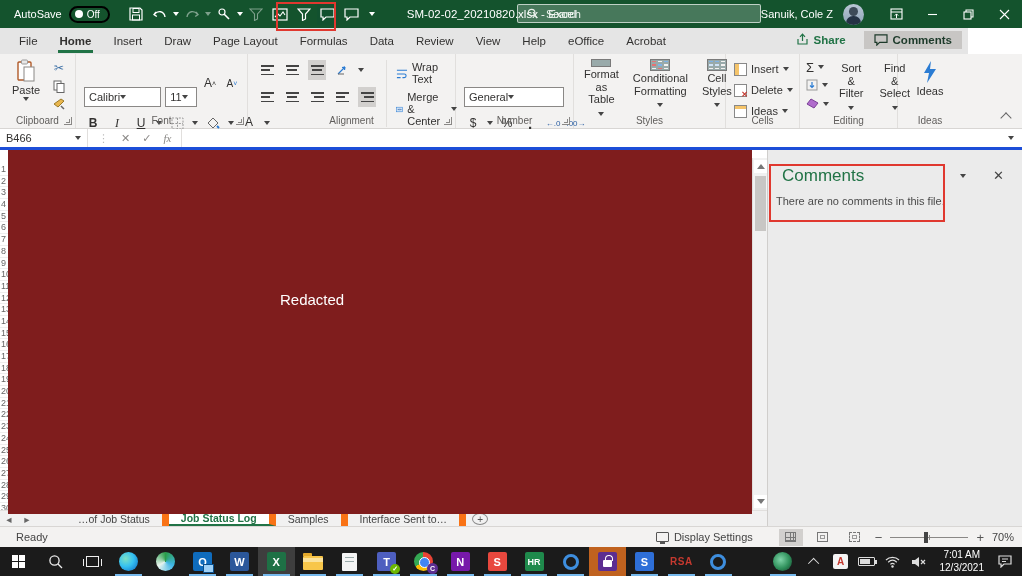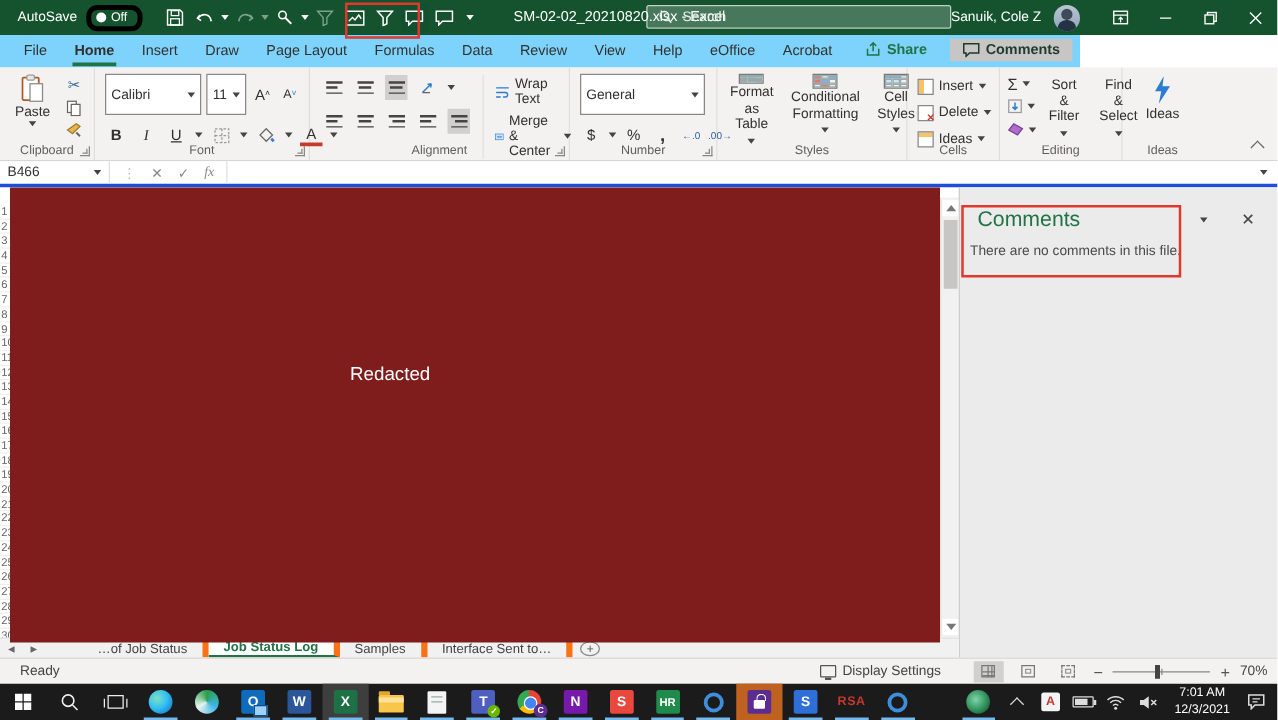--- a/index.html
+++ b/index.html
@@ -3,57 +3,57 @@
 <meta charset="utf-8">
 <style>
   * { margin:0; padding:0; box-sizing:border-box; }
   html,body { width:1022px; height:576px; overflow:hidden; }
   body { font-family:"Liberation Sans", sans-serif; position:relative; background:#fff; font-size:11px; color:#323130; }
 
   
   .titlebar { position:absolute; top:0; left:0; width:1022px; height:28px; background:#14532d; display:flex; align-items:center; color:#fff;gap:20px; }
   .tb-left { display:flex; align-items:center; gap:7px; padding-left:14px; }
   .autosave-lbl { font-size:11px; }
-  .pill { display:flex; align-items:center; gap:4px; border:4px solid #000000; border-radius:9px; padding:1px 8px 1px 4px; font-size:10px; }
+  .pill { display:flex; align-items:center; gap:4px; border:2px solid #000000; border-radius:9px; padding:1px 8px 1px 4px; font-size:10px; }
   .pill .dot { width:8px; height:8px; border-radius:50%; background:#fff; }
   .qat { display:flex; align-items:center; gap:2px; margin-left:8px; }
   .qat-btn { width:22px; height:22px; display:flex; align-items:center; justify-content:center; position:relative; }
   .qat-btn svg { display:block; }
   .dim { opacity:.45; }
   .car { width:0; height:0; border-left:3px solid transparent; border-right:3px solid transparent; border-top:4px solid #fff; display:inline-block; }
   .car.dark { border-top-color:#444; }
   .qat-sel { background:#12512F; }
   .tb-title { margin-left:12px; font-size:11.5px; white-space:nowrap; }
   .tb-search { position:absolute; left:517px; top:4px; width:244px; height:19px; background:rgba(255,255,255,.22); border:1px solid rgba(255,255,255,.65); border-radius:2px; display:flex; align-items:center; gap:8px; padding-left:9px; color:#eaf2ec; font-size:11px; }
   .tb-right { position:absolute; right:0; top:0; height:28px; display:flex; align-items:center; }
   .tb-user { font-size:11px; margin-right:10px; }
   .avatar { width:21px; height:21px; border-radius:50%; background:linear-gradient(180deg,#b9c6d4 0%,#8ea3b8 100%); position:relative; overflow:hidden; margin-right:14px; }
   .avatar::before { content:""; position:absolute; left:6px; top:3px; width:9px; height:9px; border-radius:50%; background:#3d4a58; }
   .avatar::after { content:""; position:absolute; left:3px; top:12px; width:15px; height:10px; border-radius:7px 7px 0 0; background:#243244; }
   .winbtn { width:36px; height:28px; display:flex; align-items:center; justify-content:center; }
 
   
-  .tabrow { position:absolute; top:28px; left:0; width:864px; height:26px; background:#7dd3fc; display:flex; align-items:center; }
+  .tabrow { position:absolute; top:28px; left:0; width:968px; height:26px; background:#e5e5e5; display:flex; align-items:center; }
   .rtabs { display:flex; align-items:center; padding-left:8px; }
   .rtab { padding:5px 11px 6px 11px; font-size:11.5px; color:#323130; position:relative; white-space:nowrap; }
   .rtab.active { font-weight:bold; }
   .rtab.active::after { content:""; position:absolute; left:9px; right:9px; bottom:0; height:3px; background:#217346; }
   .tab-actions { position:absolute; right:6px; top:2px; display:flex; align-items:center; gap:10px; }
   .share-btn { display:flex; align-items:center; gap:5px; color:#217346; font-weight:bold; font-size:11.5px; padding:3px 8px; }
   .comments-btn { display:flex; align-items:center; gap:5px; background:#C8C6C4; color:#1d3a2a; font-weight:bold; font-size:11.5px; padding:3px 10px; }
 
   
   .ribbon { position:absolute; top:54px; left:0; width:1022px; height:75px; background:#F3F2F1; border-bottom:1px solid #D8D6D4; display:flex; }
   .rgroup { position:relative; height:100%; border-right:1px solid #E1DFDD; }
   .rg-label { position:absolute; bottom:2px; left:0; right:0; text-align:center; font-size:10px; color:#605E5C; }
   .launcher { position:absolute; right:3px; bottom:3px; width:8px; height:8px; border-right:1.5px solid #8a8886; border-bottom:1.5px solid #8a8886; }
   .launcher::before { content:""; position:absolute; right:1px; bottom:1px; width:3px; height:3px; border-right:1.5px solid #8a8886; border-bottom:1.5px solid #8a8886; }
   .rg-body { display:flex; height:58px; padding-top:3px; }
   .bigbtn { display:flex; flex-direction:column; align-items:center; justify-content:flex-start; padding:2px 6px; font-size:11px; gap:1px; }
-  .combo { background:#fff; border:1px solid #8A8886; height:33px; display:flex; align-items:center; justify-content:space-between; padding:0 4px; font-size:11px; }
+  .combo { background:#fff; border:1px solid #8A8886; height:20px; display:flex; align-items:center; justify-content:flex-start; padding:0 4px; font-size:11px;margin-top:28px; }
   .smbtn { height:20px; min-width:18px; display:flex; align-items:center; justify-content:center; padding:0 2px; font-size:12px; }
   .row { display:flex; align-items:center; }
   .stack { display:flex; flex-direction:column; gap:2px; }
   .alignicon { width:13px; height:10px; display:flex; flex-direction:column; justify-content:space-between; }
   .alignicon i { display:block; height:1.5px; background:#444; }
   .ai-l i:nth-child(2){ width:70%; } .ai-l i:nth-child(1),.ai-l i:nth-child(3){width:100%;}
   .ai-c i:nth-child(2){ width:70%; margin:0 auto; } .ai-c i:nth-child(1),.ai-c i:nth-child(3){width:100%;}
   .ai-r i:nth-child(2){ width:70%; margin-left:auto; } .ai-r i:nth-child(1),.ai-r i:nth-child(3){width:100%;}
   .sel { background:#D2D0CE; }
   .gridicon { width:20px; height:20px; border:1px solid #7a7a7a; display:grid; grid-template-columns:1fr 1fr 1fr; grid-template-rows:1fr 1fr 1fr; }
@@ -87,21 +87,21 @@
   
   .cpane { position:absolute; left:767px; top:0; width:255px; height:376px; background:#EBEBEB; border-left:1px solid #D0CECC; }
   .cpane-title { position:absolute; left:14px; top:16px; font-size:17px; color:#217346; }
   .cpane-caret { position:absolute; right:56px; top:24px; }
   .cpane-close { position:absolute; right:18px; top:18px; font-size:13px; color:#444; }
   .cpane-msg { position:absolute; left:8px; top:45px; font-size:11px; color:#4a4a4a; }
 
   
   .sheetstrip { position:absolute; left:0; bottom:0; width:767px; height:16px; background:#F1F1F1; border-top:1px solid #E1DFDD; display:flex; align-items:stretch; font-size:10.5px; color:#444; }
   .snav { width:18px; display:flex; align-items:center; justify-content:center; color:#666; }
-  .stab { padding:0 12px; display:flex; align-items:center; border-right:5px solid #f97316; white-space:nowrap; }
+  .stab { padding:0 12px; display:flex; align-items:center; border-right:7px solid #f97316; white-space:nowrap; }
   .stab.active { background:#fff; color:#217346; font-weight:bold; border-bottom:2px solid #217346; }
   .splus { width:16px; height:12px; margin:1px 0 0 6px; border:1px solid #888; border-radius:50%; display:flex; align-items:center; justify-content:center; font-size:10px; color:#555; align-self:center; }
 
   
   .redaction { position:absolute; left:8px; top:150px; width:744px; height:364px; background:#7f1d1d; z-index:40; }
   .redaction .lbl { position:absolute; left:272px; top:141px; color:#fff; font-size:15px; }
   .anno { position:absolute; border:2px solid #E0382F; z-index:50; pointer-events:none; background:transparent; }
   .anno-qat { left:276px; top:2px; width:60px; height:29px; }
   .anno-cpane { left:769px; top:164px; width:176px; height:58px; }
 

